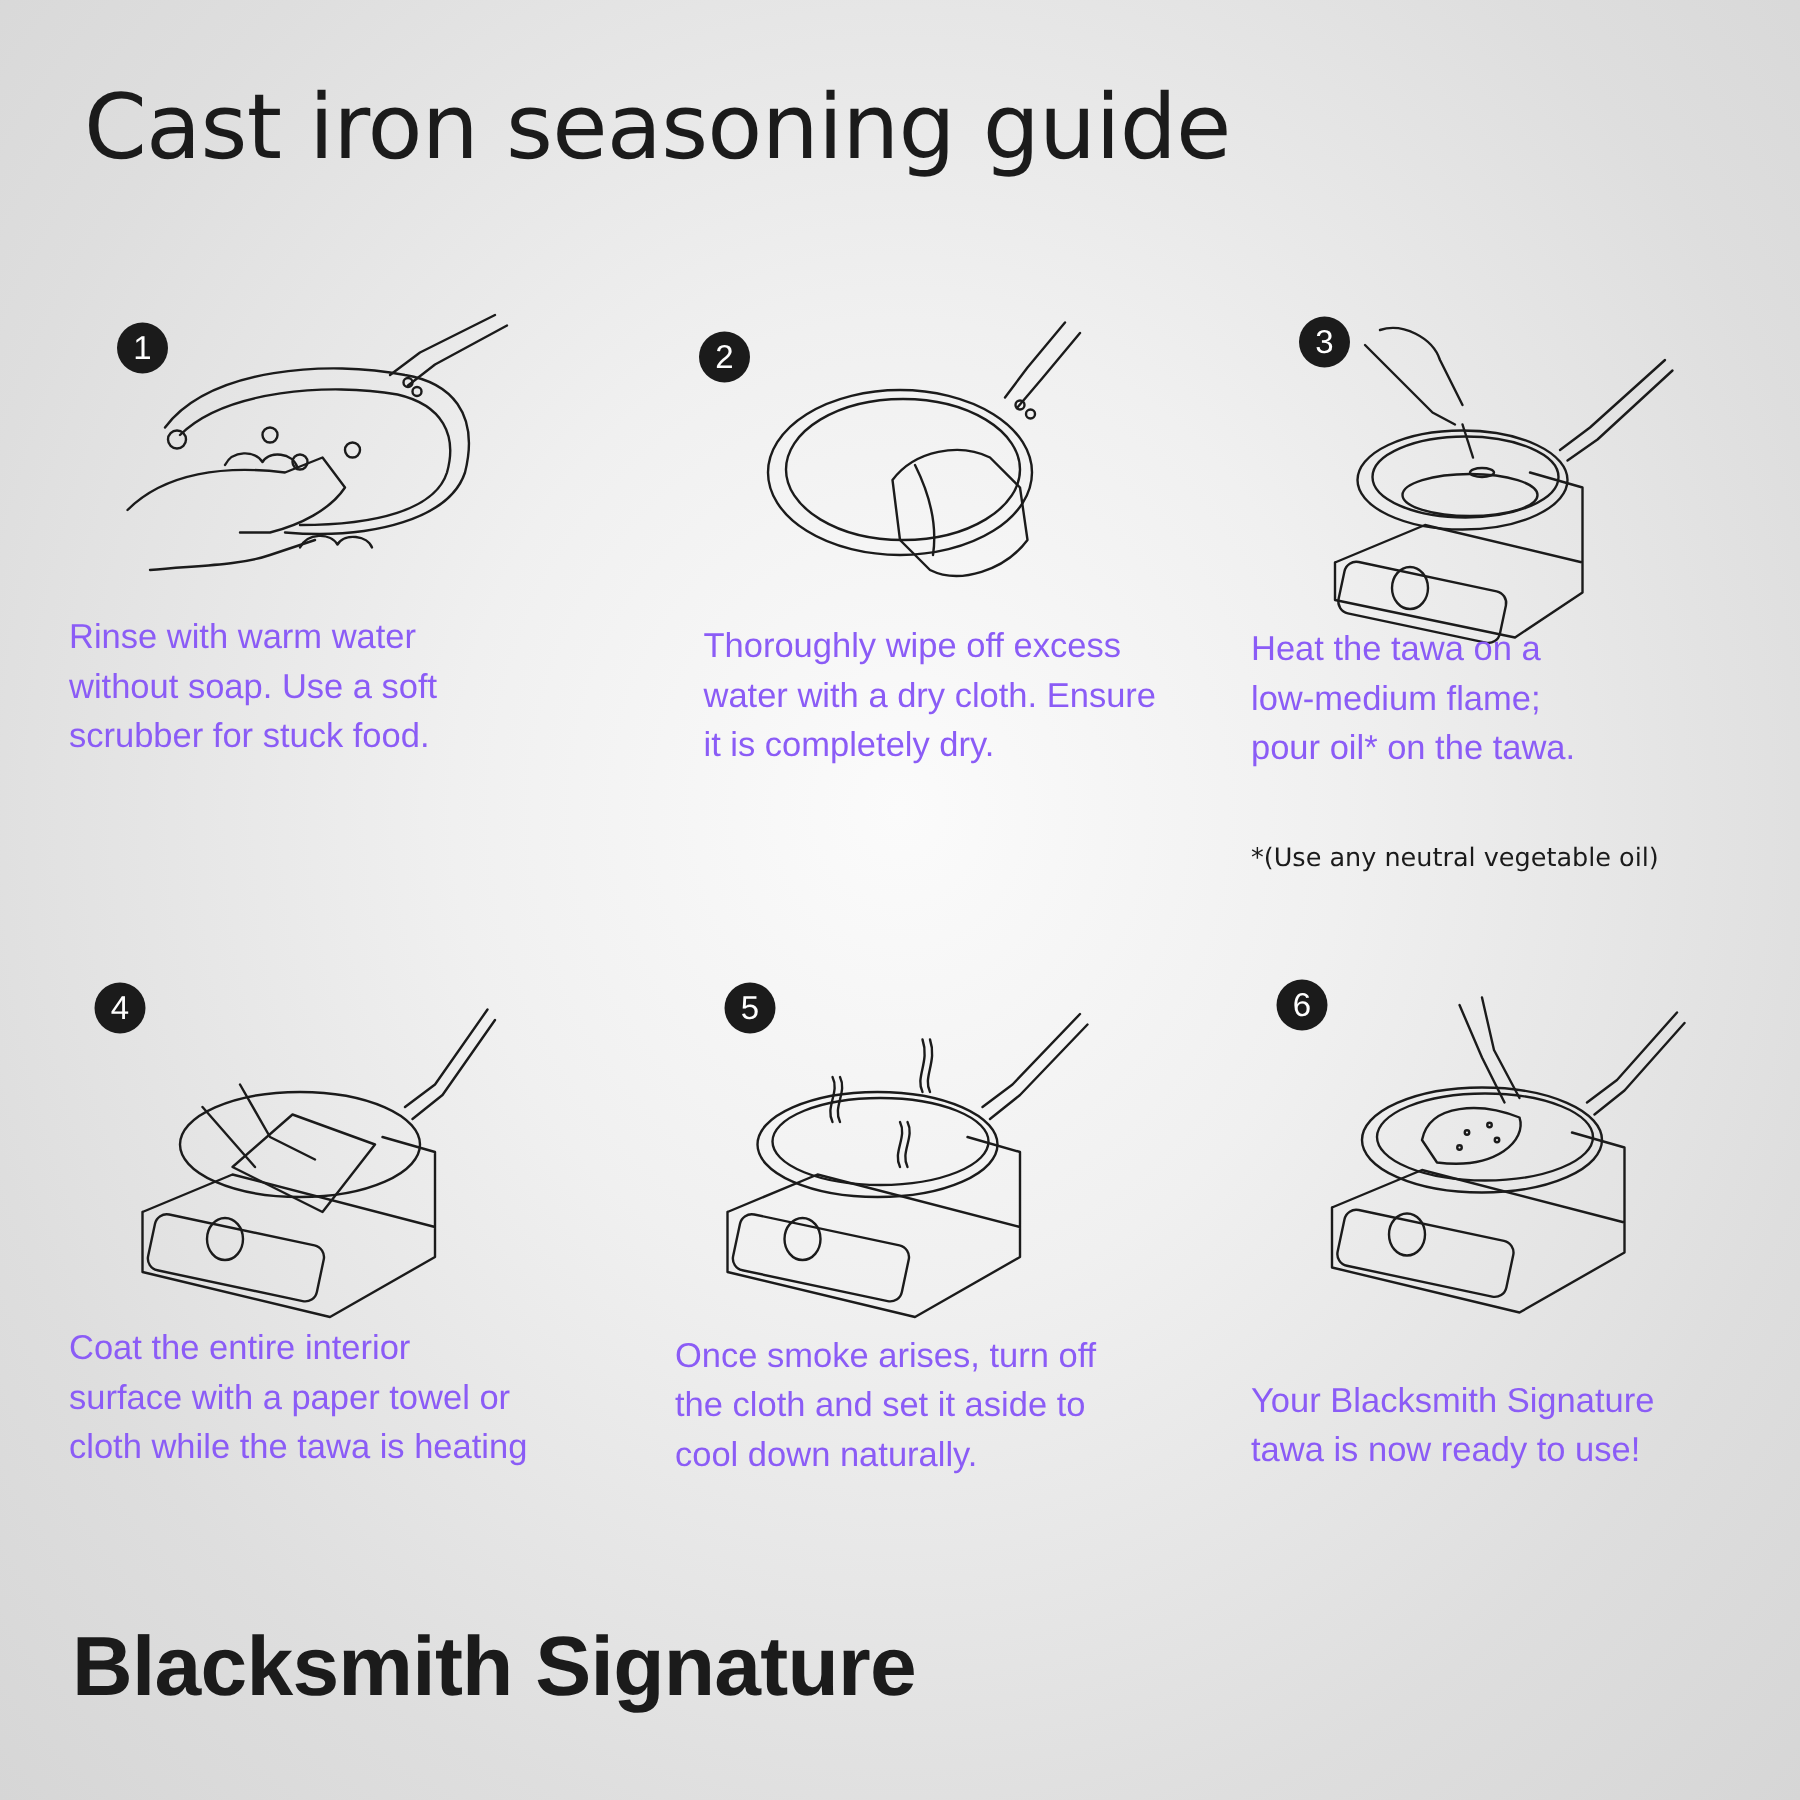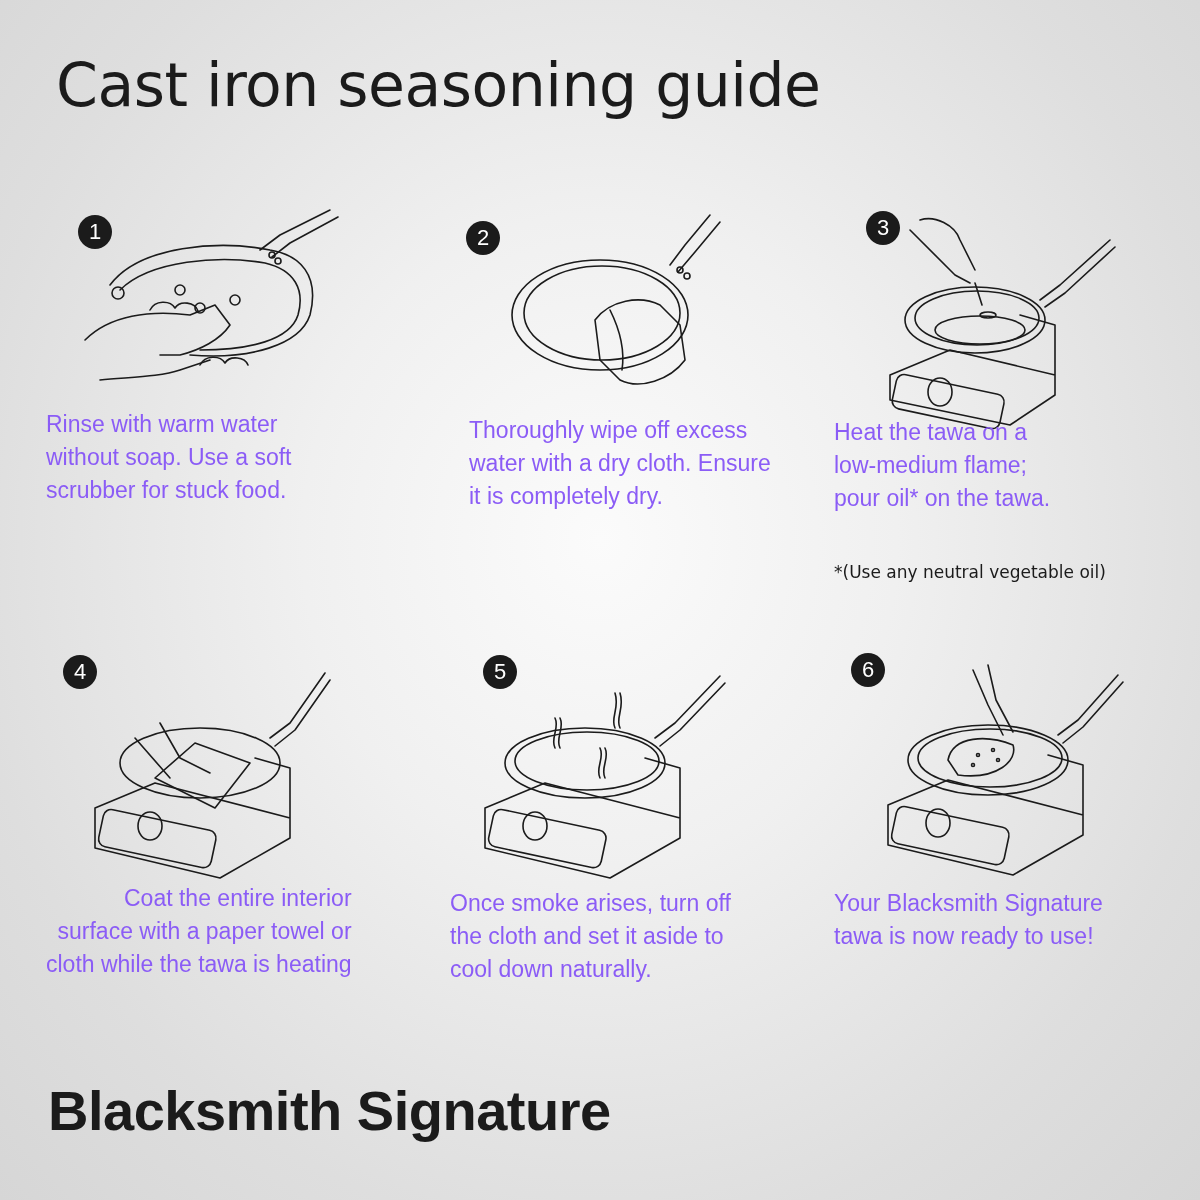--- a/index.html
+++ b/index.html
@@ -88,21 +88,21 @@
   <div class="badge" style="left:63px;top:655px;">4</div>
   <svg class="illus" style="left:85px;top:668px;" width="250" height="200">
     <path d="M10 140 L70 115 L205 150 L205 100 L170 90 M10 140 L10 180 L135 210 L205 170 L205 150"></path>
     <rect x="20" y="140" width="115" height="38" rx="8" transform="rotate(12 20 140)"></rect>
     <ellipse cx="65" cy="158" rx="12" ry="14"></ellipse>
     <ellipse cx="115" cy="95" rx="80" ry="35"></ellipse>
     <path d="M185 70 L205 55 L240 5 M190 78 L210 62 L245 12"></path>
     <path d="M70 110 L110 75 L165 95 L130 140 Z"></path>
     <path d="M75 55 L95 90 L125 105 M50 70 L85 110"></path>
   </svg>
-  <div class="caption" style="left:46px;top:882px;text-align:right;">Coat the entire interior
+  <div class="caption" style="left:46px;top:882px;">Coat the entire interior
 surface with a paper towel or
 cloth while the tawa is heating</div>
 </div>
 
 <div>
   <div class="badge" style="left:483px;top:655px;">5</div>
   <svg class="illus" style="left:475px;top:668px;" width="260" height="200">
     <path d="M10 140 L70 115 L205 150 L205 100 L170 90 M10 140 L10 180 L135 210 L205 170 L205 150"></path>
     <rect x="20" y="140" width="115" height="38" rx="8" transform="rotate(12 20 140)"></rect>
     <ellipse cx="60" cy="158" rx="12" ry="14"></ellipse>
@@ -127,17 +127,17 @@
     <ellipse cx="110" cy="100" rx="80" ry="35"></ellipse>
     <ellipse cx="112" cy="98" rx="72" ry="29"></ellipse>
     <path d="M180 75 L200 60 L240 15 M185 83 L205 67 L245 22"></path>
     <path d="M70 100 C75 75 110 75 135 85 C140 100 120 120 80 115 Z"></path>
     <path d="M95 10 L110 45 L125 75 M110 5 L118 40 L135 72"></path>
     <circle cx="100" cy="95" r="1.5"></circle>
       <circle cx="115" cy="90" r="1.5"></circle>
       <circle cx="95" cy="105" r="1.5"></circle>
       <circle cx="120" cy="100" r="1.5"></circle>
   </svg>
-  <div class="caption" style="left:834px;top:887px;">Your Blacksmith Signature
+  <div class="caption" style="left:834px;top:917px;">Your Blacksmith Signature
 tawa is now ready to use!</div>
 </div>
 
 <div class="brand">Blacksmith Signature</div>
 
 </body></html>

